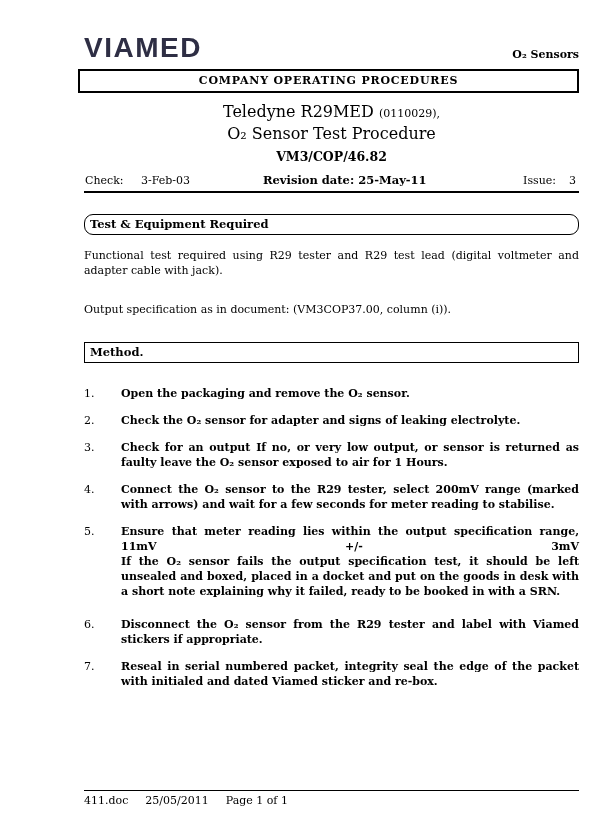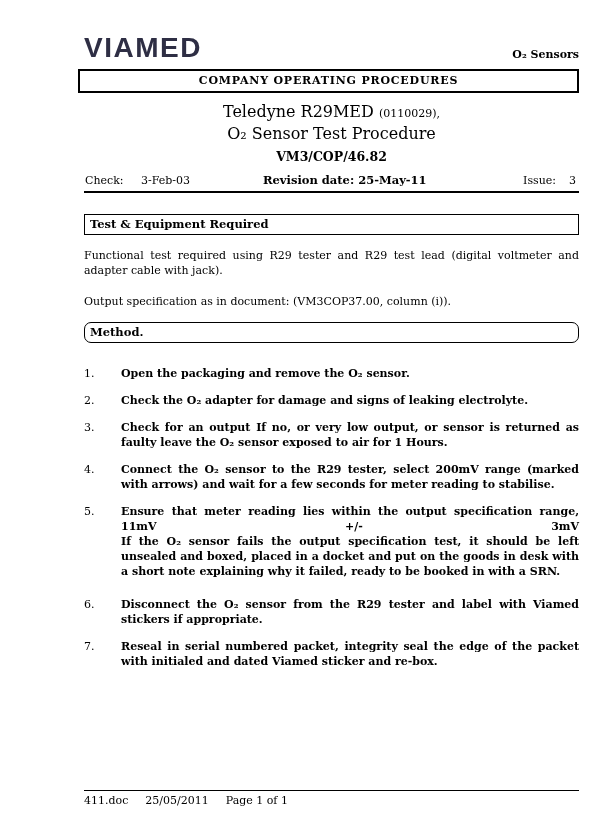--- a/index.html
+++ b/index.html
@@ -51,29 +51,29 @@
   .meta-date-value { width: 122px; }
   .meta-revision { flex: 1; font-weight: bold; font-size: 11.5px; }
   .meta-issue { margin-right: 13px; }
   .meta-issue-value { margin-right: 2px; }
   
   .section-box {
     border: 1px solid #000;
     font-size: 11.5px; font-weight: bold;
     padding: 2px 5px 3px;
   }
-  .section-box.first { margin-top: 21px; }
-  .section-box.method { margin-top: 13px; border-radius: 7px; }
+  .section-box.first { margin-top: 21px; border-radius: 9px; }
+  .section-box.method { margin-top: 25px; }
   
   .para {
     font-size: 11px; line-height: 15px;
     text-align: justify;
     margin: 13px 0 0 0;
   }
-  .para.second { margin-top: 16px; }
+  .para.second { margin-top: 24px; }
   
   .method-list { margin-top: 23px; }
   .m-item { display: flex; margin-bottom: 12px; font-size: 11px; line-height: 15px; }
   .m-item.gap-after { margin-bottom: 18px; }
   .m-num { width: 37px; flex: 0 0 37px; }
   .m-text { flex: 1; text-align: justify; font-weight: bold; }
   .m-text .stretch { display: block; text-align: justify; text-align-last: justify; }
   .m-text .block { display: block; text-align: justify; }
   
   .footer {
@@ -124,21 +124,21 @@
 
   <div class="method-list">
 
     <div class="m-item">
       <span class="m-num">1.</span>
       <span class="m-text">Open the packaging and remove the O₂ sensor.</span>
     </div>
 
     <div class="m-item">
       <span class="m-num">2.</span>
-      <span class="m-text">Check the O₂ adapter for damage and signs of leaking electrolyte.</span>
+      <span class="m-text">Check the O₂ sensor for adapter and signs of leaking electrolyte.</span>
     </div>
 
     <div class="m-item">
       <span class="m-num">3.</span>
       <span class="m-text">Check for an output If no, or very low output, or sensor is returned as faulty leave the O₂ sensor exposed to air for 1 Hours.</span>
     </div>
 
     <div class="m-item">
       <span class="m-num">4.</span>
       <span class="m-text">Connect the O₂ sensor to the R29 tester, select 200mV range (marked with arrows) and wait for a few seconds for meter reading to stabilise.</span>

